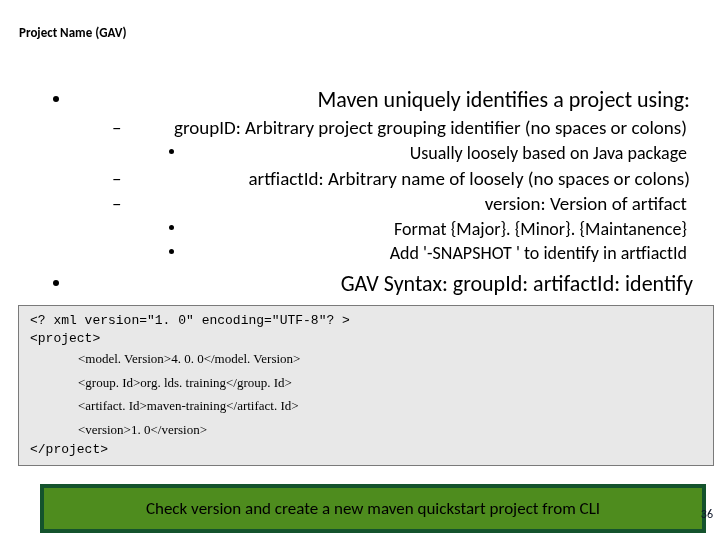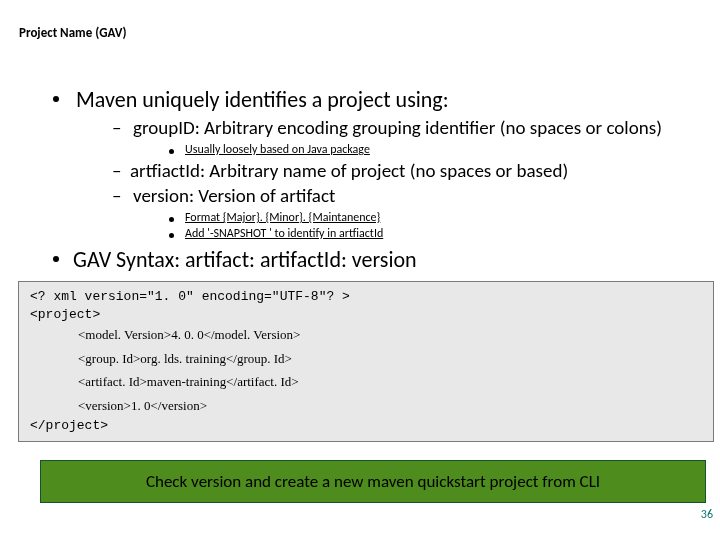--- a/index.html
+++ b/index.html
@@ -16,20 +16,21 @@
     font-size: 13px;
     font-weight: bold;
     padding: 16px 10px 0 10px;
   }
   .content {
     padding: 40px 24px 0 24px;
   }
   ul.lvl1 {
     list-style: none;
     padding-left: 14px;
+    text-align: right;
   }
   ul.lvl1 > li {
     position: relative;
     padding-left: 20px;
     font-size: 22px;
     margin-bottom: 6px;
   }
   ul.lvl1 > li::before {
     content: "";
     position: absolute;
@@ -56,23 +57,22 @@
     left: 0;
     top: 0;
   }
   ul.lvl3 {
     list-style: none;
     padding-left: 36px;
   }
   ul.lvl3 > li {
     position: relative;
     padding-left: 16px;
-    font-size: 12px;
+    font-size: 18px;
     margin: 2px 0;
-    text-decoration: underline;
   }
   ul.lvl3 > li::before {
     content: "";
     position: absolute;
     left: 0;
     top: 7px;
     width: 5px;
     height: 5px;
     background: #000;
     border-radius: 50%;
@@ -84,61 +84,61 @@
     padding: 6px 8px;
     font-family: "Courier New", monospace;
     font-size: 13px;
     line-height: 1.35;
     white-space: pre;
   }
   .codebox .indent { padding-left: 48px; display: inline-block; font-family: Liberation Serif, serif; }
   .banner {
     margin: 18px 20px 0 34px;
     background: #4e8c1e;
-    border: 1px solid #14532d;
+    border: 4px solid #14532d;
     color: #000;
     text-align: center;
     font-size: 17px;
     padding: 10px 12px;
   }
   .pagenum {
     position: absolute;
     right: 10px;
     bottom: 22px;
     font-size: 12px;
-    color: #0f766e;
+    color: #0f172a;
   }
 </style>
 </head>
 <body>
 
 <div class="title">Project Name (GAV)</div>
 
 <div class="content">
   <ul class="lvl1">
     <li>
       <span>Maven uniquely identifies a project using:</span>
       <ul class="lvl2">
         <li>
-          <span>groupID: Arbitrary encoding grouping identifier (no spaces or colons)</span>
+          <span>groupID: Arbitrary project grouping identifier (no spaces or colons)</span>
           <ul class="lvl3">
             <li>Usually loosely based on Java package</li>
           </ul>
         </li>
-        <li>artfiactId: Arbitrary name of project (no spaces or based)</li>
+        <li>artfiactId: Arbitrary name of loosely (no spaces or colons)</li>
         <li>
           <span>version: Version of artifact</span>
           <ul class="lvl3">
             <li>Format {Major}. {Minor}. {Maintanence}</li>
             <li>Add '-SNAPSHOT ' to identify in artfiactId</li>
           </ul>
         </li>
       </ul>
     </li>
-    <li>GAV Syntax: artifact: artifactId: version</li>
+    <li>GAV Syntax: groupId: artifactId: identify</li>
   </ul>
 </div>
 
 <div class="codebox"><span>&lt;? xml version="1. 0" encoding="UTF-8"? &gt;</span>
 <span>&lt;project&gt;</span>
 <span class="indent">&lt;model. Version&gt;4. 0. 0&lt;/model. Version&gt;</span>
 <span class="indent">&lt;group. Id&gt;org. lds. training&lt;/group. Id&gt;</span>
 <span class="indent">&lt;artifact. Id&gt;maven-training&lt;/artifact. Id&gt;</span>
 <span class="indent">&lt;version&gt;1. 0&lt;/version&gt;</span>
 <span>&lt;/project&gt;</span></div>

